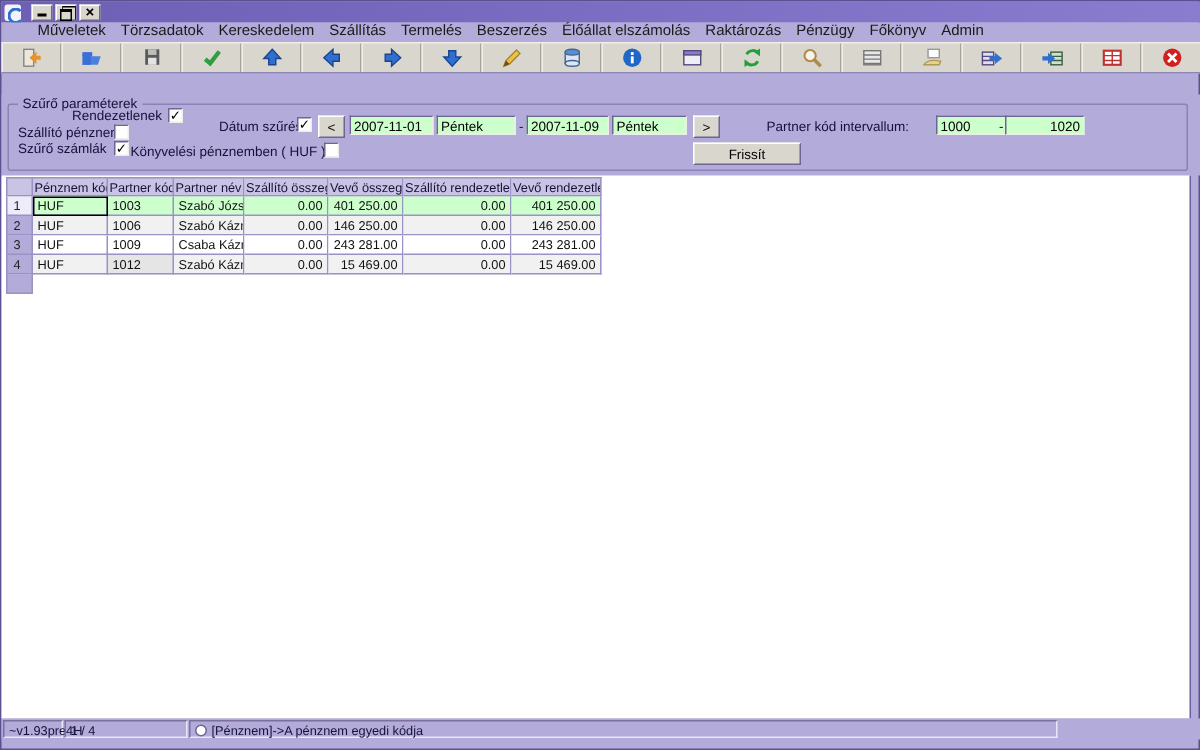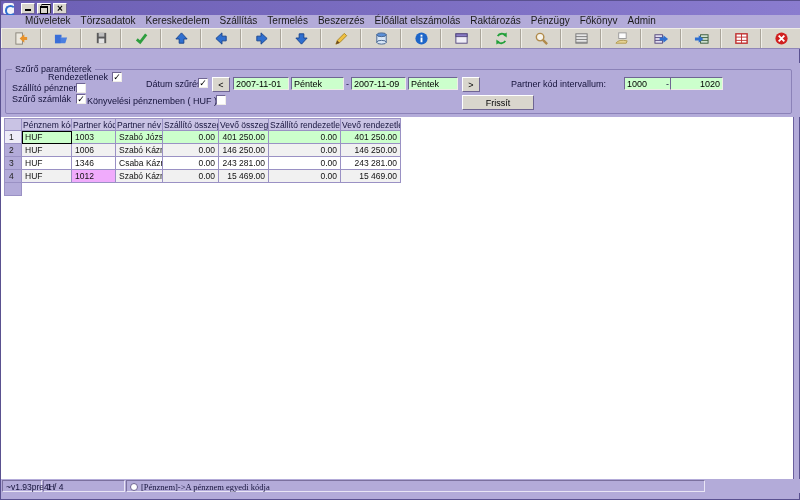--- a/index.html
+++ b/index.html
@@ -305,45 +305,45 @@
           <div class="gcell datacell" style="background: rgb(241, 241, 241); width: 44px;">1006</div>
           <div class="gcell datacell" style="background: rgb(241, 241, 241); width: 47px;">Szabó Kázmér</div>
           <div class="gcell datacell num" style="background: rgb(241, 241, 241); width: 56px;">0.00</div>
           <div class="gcell datacell num" style="background: rgb(241, 241, 241); width: 50px;">146 250.00</div>
           <div class="gcell datacell num" style="background: rgb(241, 241, 241); width: 72px;">0.00</div>
           <div class="gcell datacell num" style="background: rgb(241, 241, 241); width: 60px;">146 250.00</div>
         </div>
         <div class="grow">
           <div class="gcell rowhdr" style="width: 18px;">3</div>
           <div class="gcell datacell" style="background: rgb(255, 255, 255); width: 50px;">HUF</div>
-          <div class="gcell datacell" style="background: rgb(255, 255, 255); width: 44px;">1346</div>
+          <div class="gcell datacell" style="background: rgb(255, 255, 255); width: 44px;">1009</div>
           <div class="gcell datacell" style="background: rgb(255, 255, 255); width: 47px;">Csaba Kázmér</div>
           <div class="gcell datacell num" style="background: rgb(255, 255, 255); width: 56px;">0.00</div>
           <div class="gcell datacell num" style="background: rgb(255, 255, 255); width: 50px;">243 281.00</div>
           <div class="gcell datacell num" style="background: rgb(255, 255, 255); width: 72px;">0.00</div>
           <div class="gcell datacell num" style="background: rgb(255, 255, 255); width: 60px;">243 281.00</div>
         </div>
         <div class="grow">
           <div class="gcell rowhdr" style="width: 18px;">4</div>
           <div class="gcell datacell" style="background: rgb(241, 241, 241); width: 50px;">HUF</div>
-          <div class="gcell datacell" style="background: #f0abfc; width: 44px;">1012</div>
+          <div class="gcell datacell" style="background: #e5e5e5; width: 44px;">1012</div>
           <div class="gcell datacell" style="background: rgb(241, 241, 241); width: 47px;">Szabó Kázmér</div>
           <div class="gcell datacell num" style="background: rgb(241, 241, 241); width: 56px;">0.00</div>
           <div class="gcell datacell num" style="background: rgb(241, 241, 241); width: 50px;">15 469.00</div>
           <div class="gcell datacell num" style="background: rgb(241, 241, 241); width: 72px;">0.00</div>
           <div class="gcell datacell num" style="background: rgb(241, 241, 241); width: 60px;">15 469.00</div>
         </div>
         <div class="grow">
           <div class="gcell rowhdr" style="width: 18px;"></div>
         </div>
       </div>
   </div>
 
   <div class="statusbar">
     <div class="sbox" style="left:1px; width:40px;">~v1.93pre4H</div>
     <div class="sbox" style="left:42px; width:82px;">1 / 4</div>
-    <div class="sbox" style="left:125px; width:579px;font-family:Liberation Serif, serif;">
+    <div class="sbox" style="left:125px; width:579px;">
       <span class="radio"></span>
       <span>[Pénznem]-&gt;A pénznem egyedi kódja</span>
     </div>
   </div>
 
 </div>
 
 </body></html>

